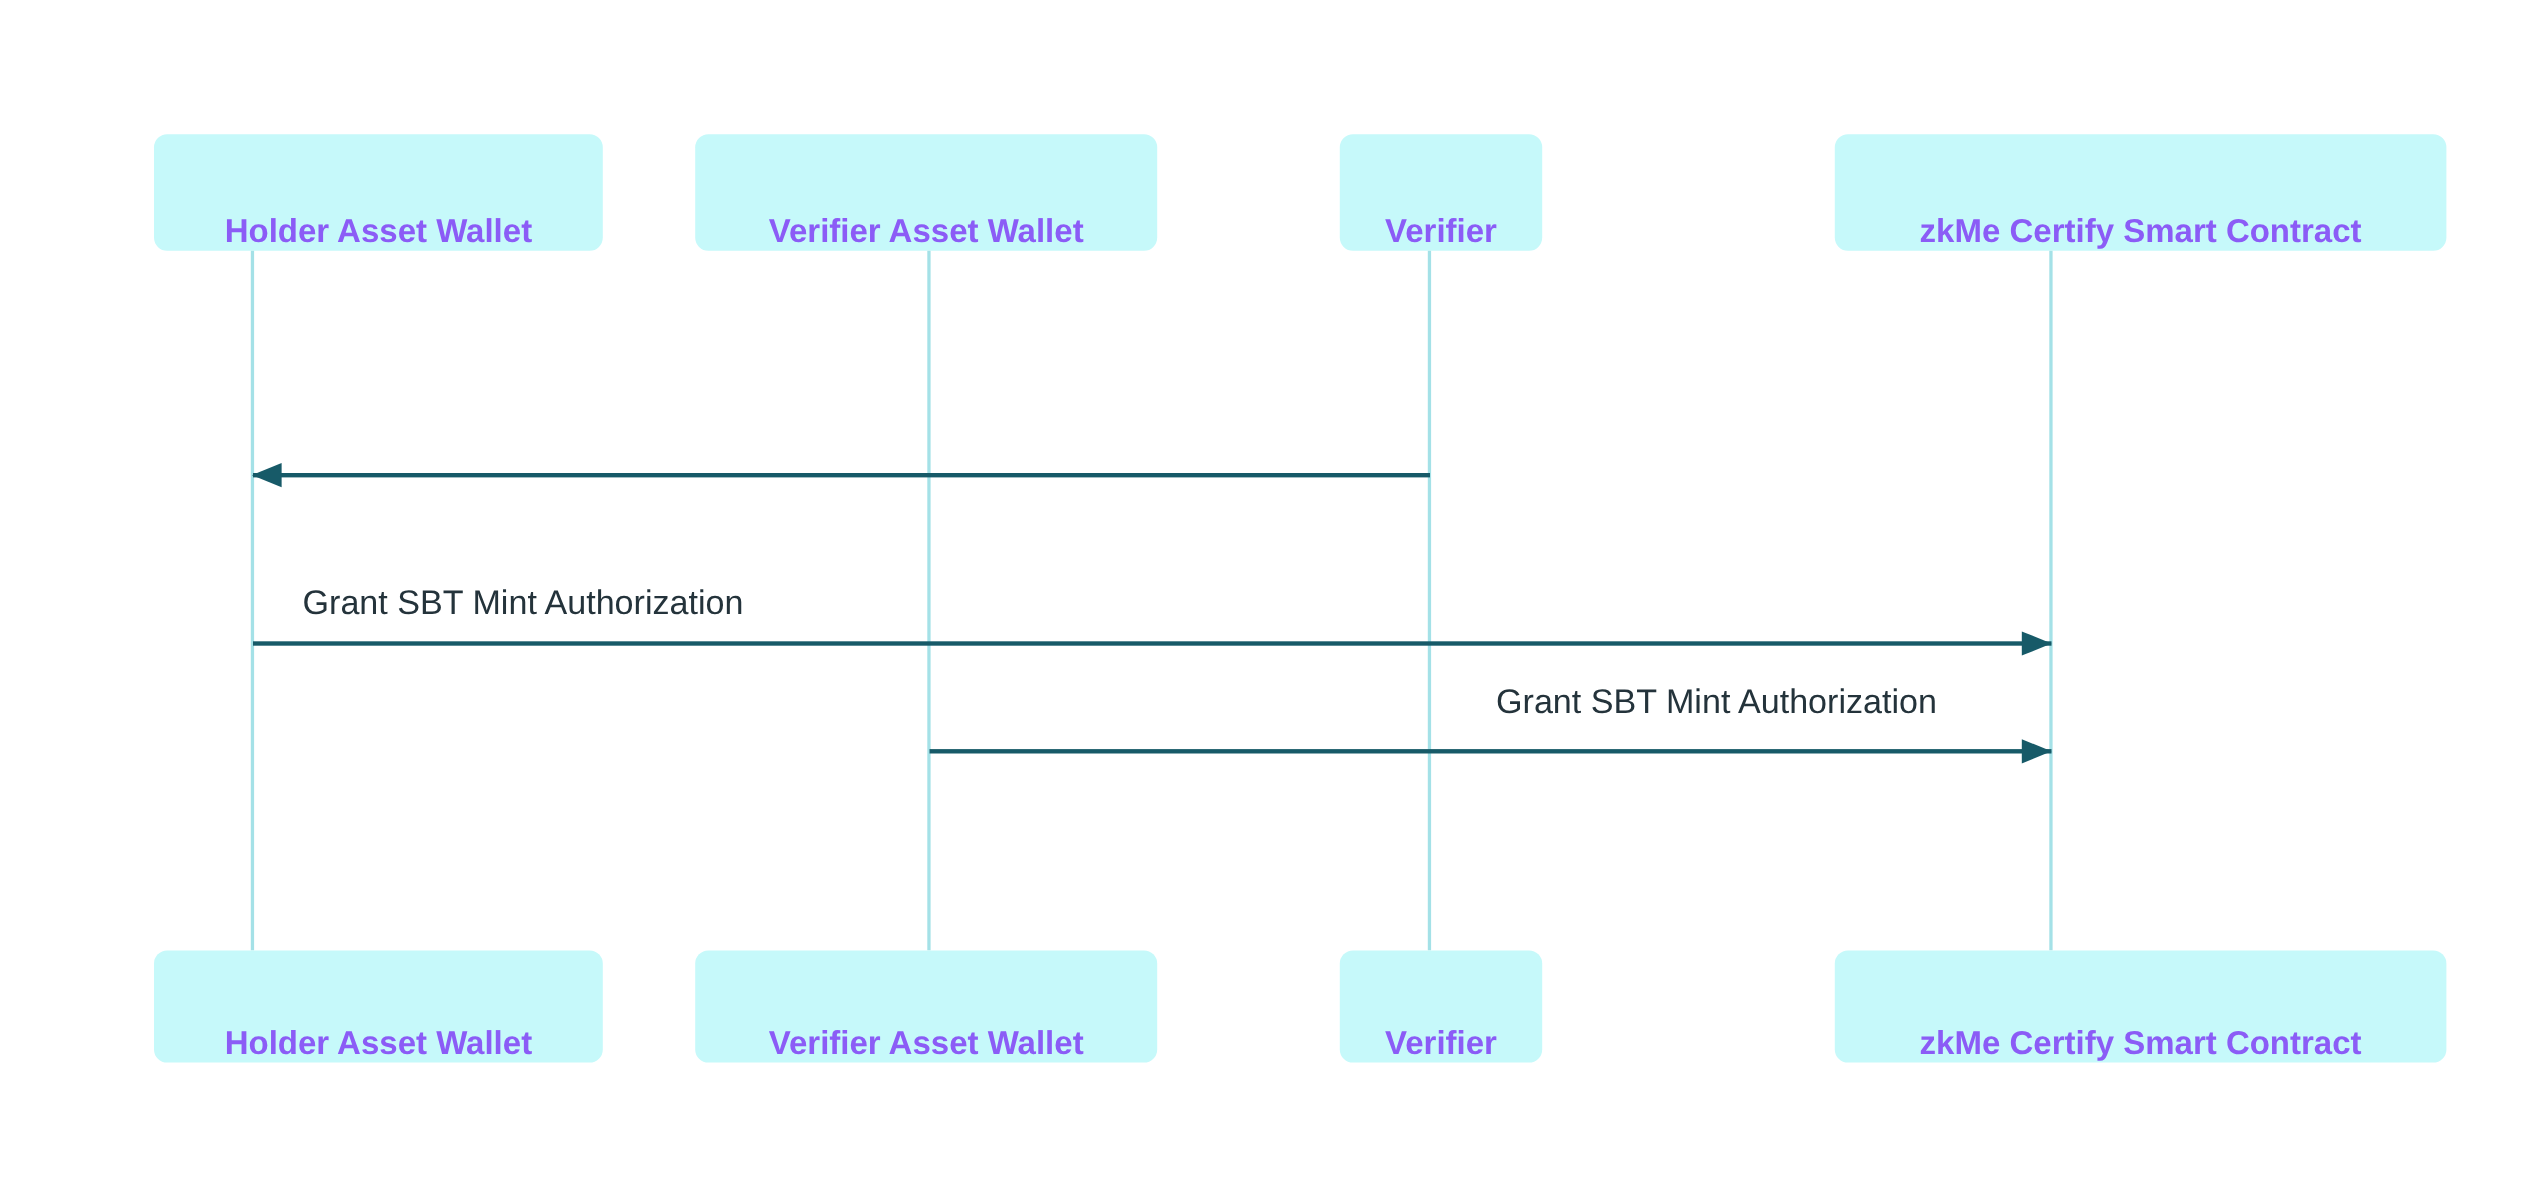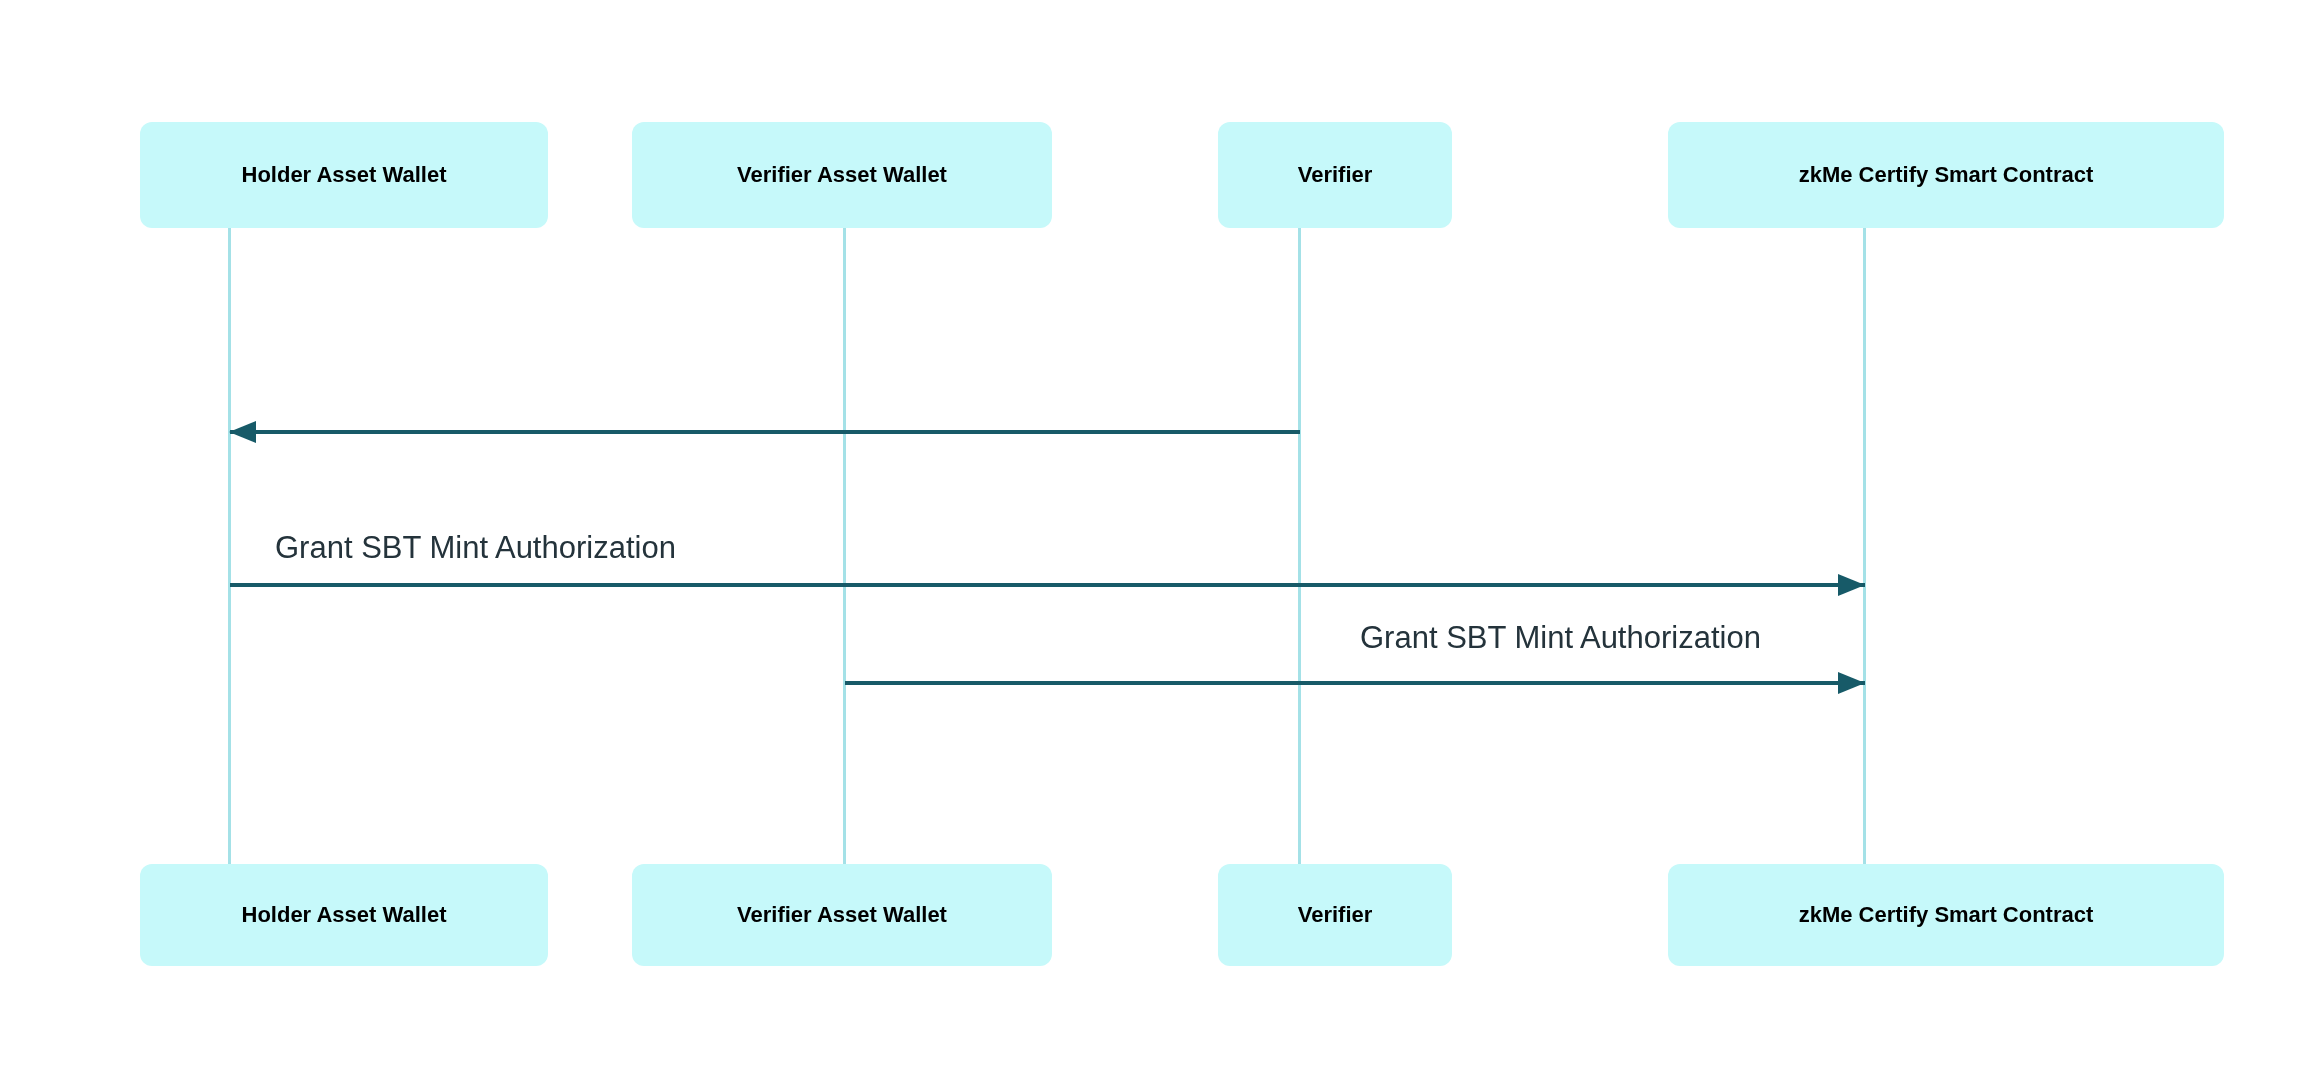--- a/index.html
+++ b/index.html
@@ -15,32 +15,32 @@
     overflow: hidden;
     font-family: "Liberation Sans", sans-serif;
   }
 
   
   .actor {
     position: absolute;
     background: #c6f9fa;
     border-radius: 12px;
     display: flex;
-    align-items: center;
+    align-items: flex-end;
     justify-content: center;
-    color: #000000;
-    font-size: 22px;
+    color: #8b5cf6;
+    font-size: 30px;
     font-weight: bold;
     white-space: nowrap;
   }
   .row-top    { top: 122px; height: 106px; }
   .row-bottom { top: 864px; height: 102px; }
   .a1 { left: 140px;  width: 408px; }
   .a2 { left: 632px;  width: 420px; }
-  .a3 { left: 1218px; width: 234px; }
+  .a3 { left: 1218px; width: 184px; }
   .a4 { left: 1668px; width: 556px; }
 
   
   .lifeline {
     position: absolute;
     top: 228px;
     height: 636px;
     width: 3px;
     background: #a4e1e7;
   }

